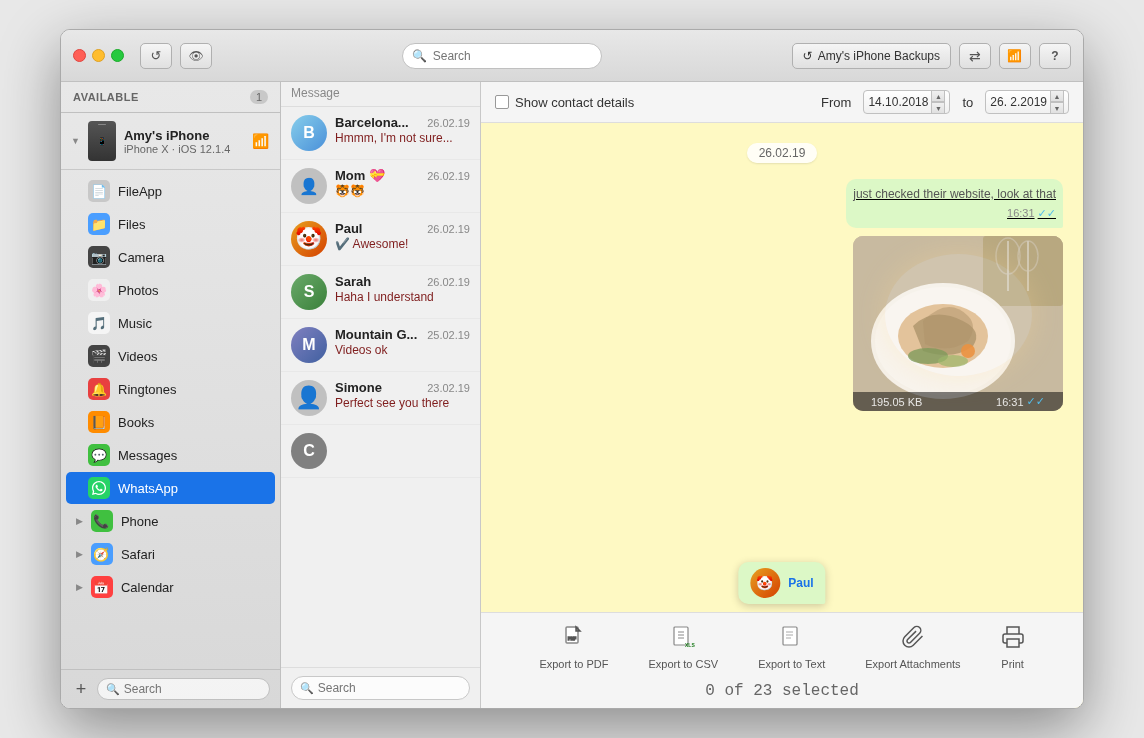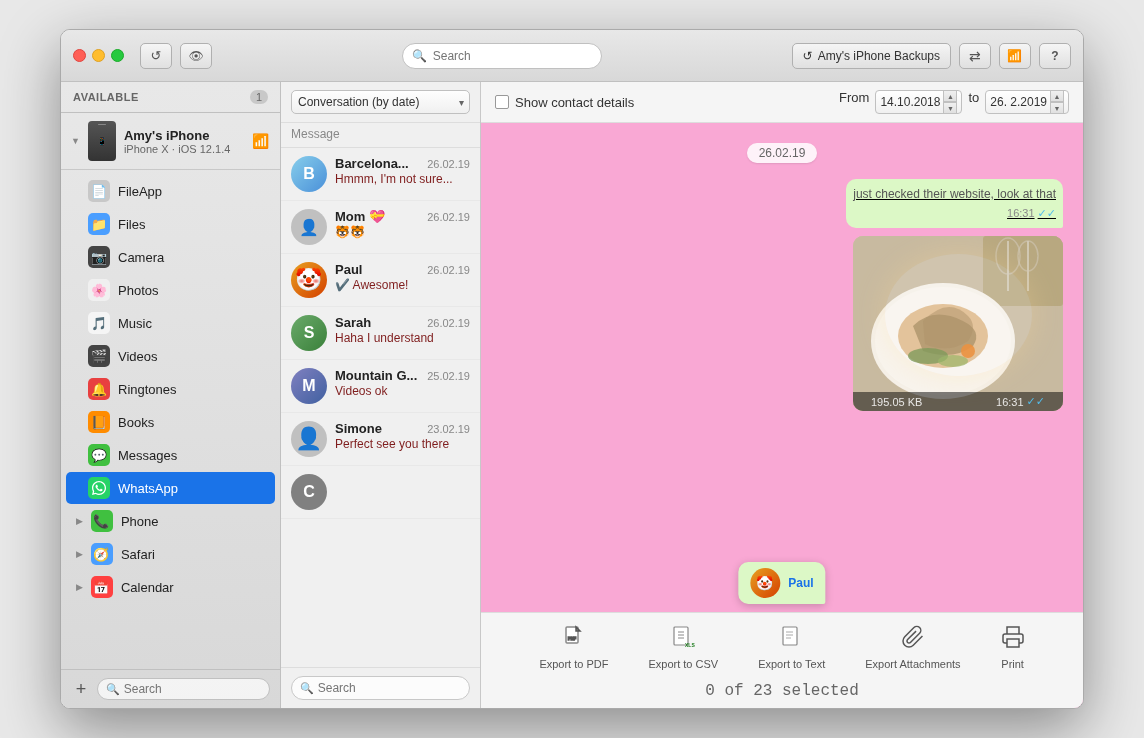--- a/index.html
+++ b/index.html
@@ -336,21 +336,21 @@
       border: none;
       outline: none;
       background: transparent;
       font-size: 12px;
       color: #333;
       width: 100%;
     }
     
     .right-panel {
       flex: 1;
-      background: #f9a8d4;
+      background: #fef9c3;
       display: flex;
       flex-direction: column;
     }
     .right-header {
       background: #f5f5f5;
       border-bottom: 1px solid #ddd;
       padding: 8px 14px;
       display: flex;
       align-items: center;
       justify-content: space-between;
@@ -364,22 +364,22 @@
     .checkbox {
       width: 14px;
       height: 14px;
       border: 1px solid #999;
       border-radius: 2px;
       background: #fff;
     }
     .show-contact-label { font-size: 13px; color: #333; }
     .date-range {
       display: flex;
-      align-items: flex-start;
-      gap: 6px;
+      align-items: center;
+      gap: 12px;
       font-size: 13px;
       color: #333;
     }
     .date-input {
       height: 24px;
       background: linear-gradient(180deg, #fff 0%, #f0f0f0 100%);
       border: 1px solid #c0c0c0;
       border-radius: 4px;
       padding: 0 4px;
       font-size: 12px;
@@ -688,29 +688,20 @@
       <div class="sidebar-bottom">
         <button class="add-btn">+</button>
         <div class="sidebar-search-box">
           <span style="color:#aaa; font-size:11px;">🔍</span>
           <input type="text" placeholder="Search" style="">
         </div>
       </div>
     </div>
 
     <div class="middle-panel">
-      <div class="filter-row">
-        <div class="filter-select-wrapper">
-          <select>
-            <option>Conversation (by date)</option>
-            <option>Conversation (by name)</option>
-            <option>Date</option>
-          </select>
-        </div>
-      </div>
       <div class="message-col-header">Message</div>
       <div class="conversation-list">
 
         <div class="conv-item">
           <div class="conv-avatar-placeholder av-barcelona">
             <div class="av-initial">B</div>
           </div>
           <div class="conv-body">
             <div class="conv-header">
               <span class="conv-name">Barcelona...</span>

